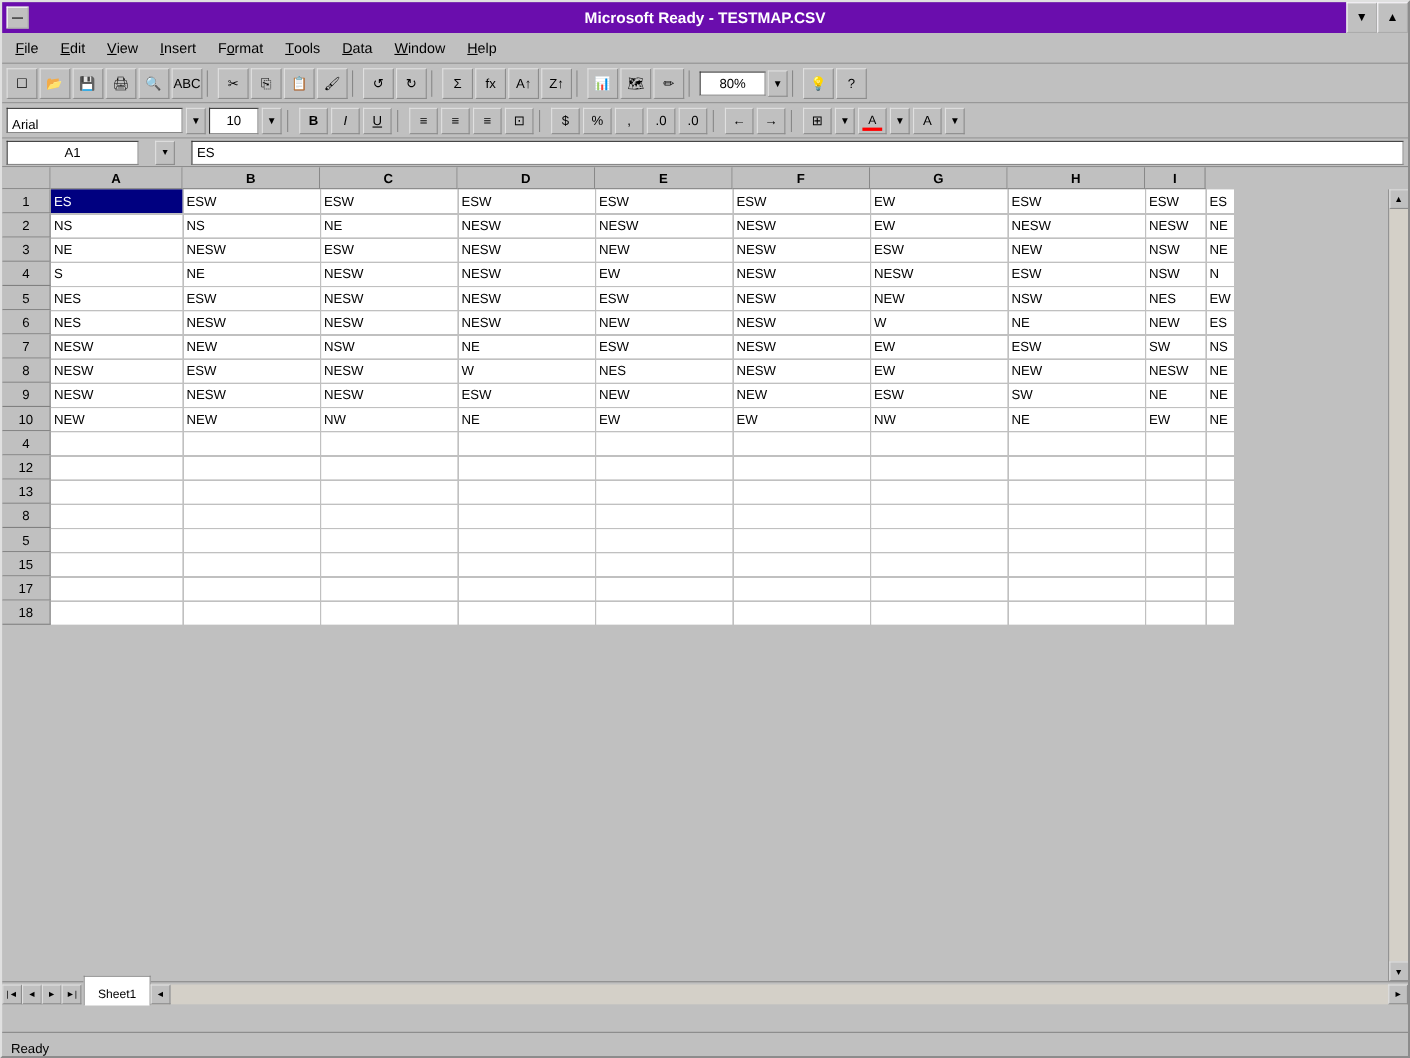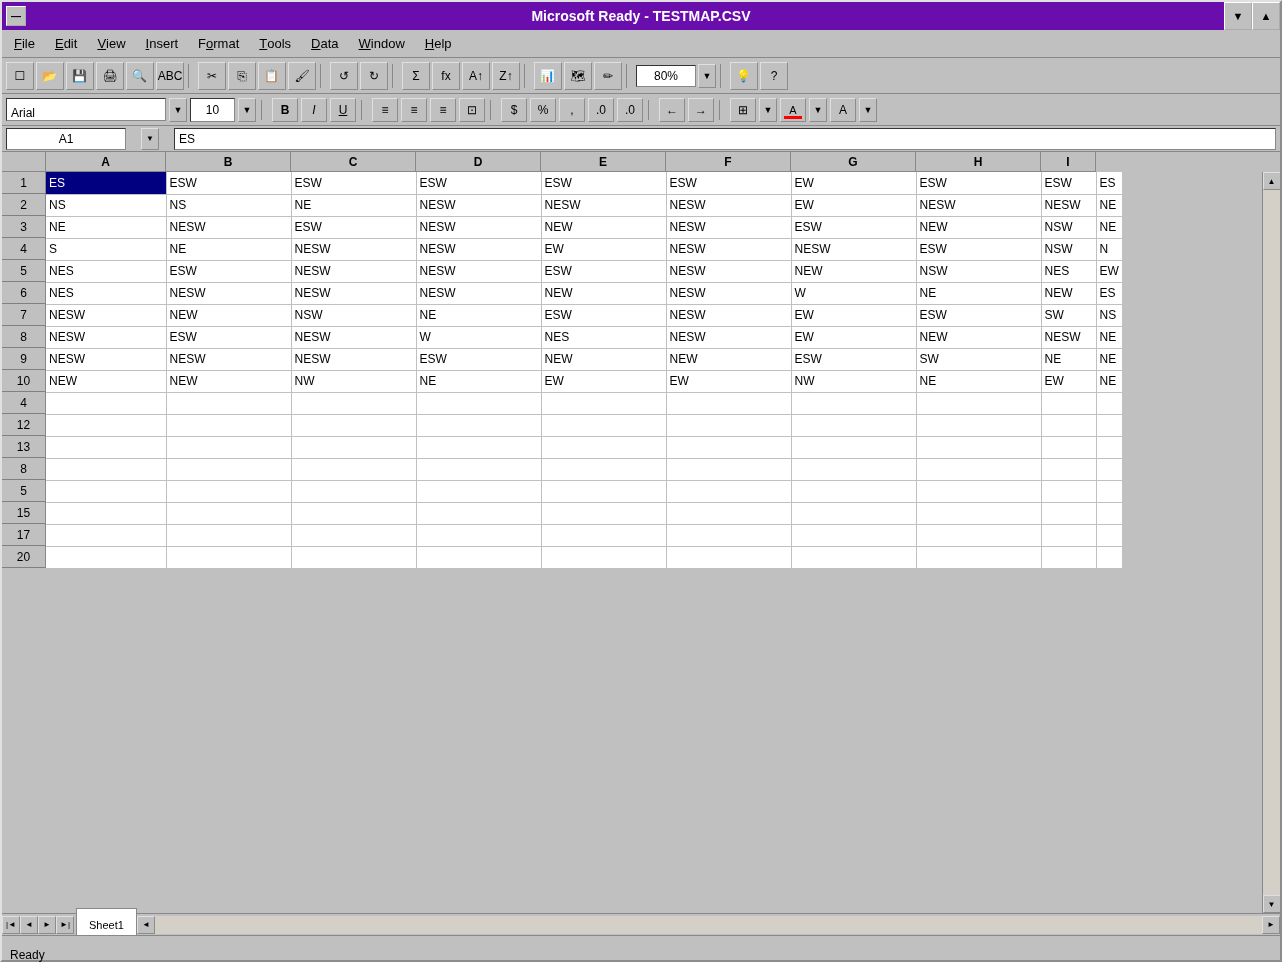--- a/index.html
+++ b/index.html
@@ -289,24 +289,25 @@
       border: 1px outset #e0e0e0;
       display: flex; align-items: center; justify-content: center;
       font-size: 8px; cursor: pointer; flex-shrink: 0;
     }
 
     
     #status-bar {
       background: #c0c0c0;
       height: 22px;
       display: flex;
-      align-items: flex-start;
-      padding: 12px 8px;
+      align-items: flex-end;
+      padding: 0 8px;
       border-top: 1px solid #888;
       font-size: 12px;
+      margin-top: 24px;
     }
 
     
     #outer {
       border: 2px outset #e0e0e0;
       display: flex;
       flex-direction: column;
       height: 962px;
       width: 1282px;
     }
@@ -470,21 +471,21 @@
             <div class="row-header">8</div>
             <div class="row-header">9</div>
             <div class="row-header">10</div>
             <div class="row-header">4</div>
             <div class="row-header">12</div>
             <div class="row-header">13</div>
             <div class="row-header">8</div>
             <div class="row-header">5</div>
             <div class="row-header">15</div>
             <div class="row-header">17</div>
-            <div class="row-header">20</div>
+            <div class="row-header">18</div>
           </div>
 
           <div style="flex:1;overflow:hidden;position:relative;">
             <table class="spreadsheet" id="spreadsheet-table">
               <colgroup>
                 <col style="width:120px">
                 <col style="width:125px">
                 <col style="width:125px">
                 <col style="width:125px">
                 <col style="width:125px">

